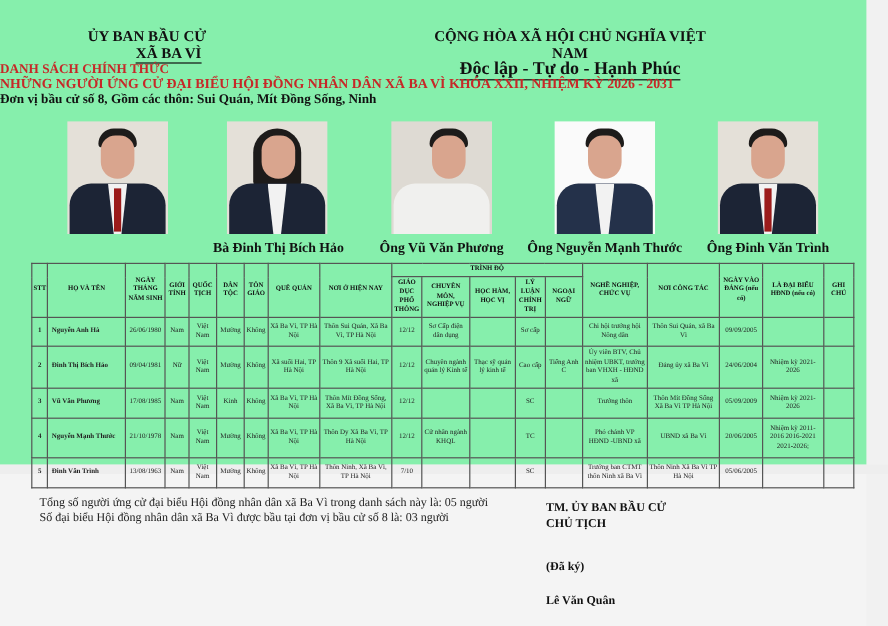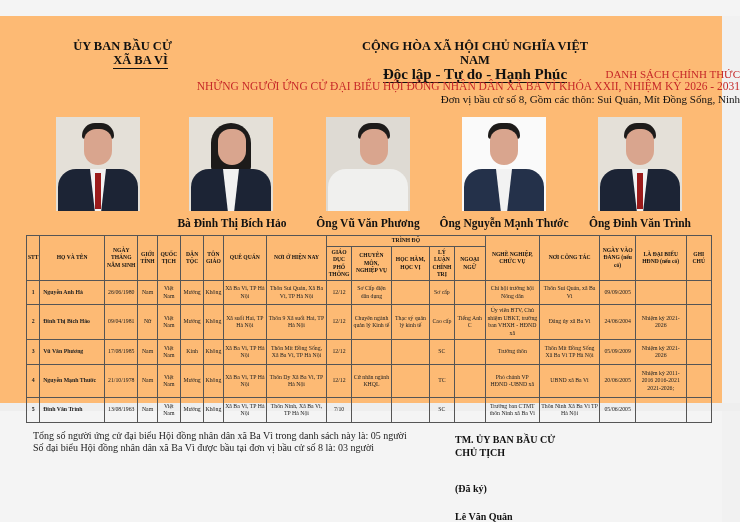--- a/index.html
+++ b/index.html
@@ -1,27 +1,27 @@
 <!DOCTYPE html>
 <html><head>
 <meta charset="utf-8">
 <style>
   * { box-sizing: border-box; margin: 0; padding: 0; }
   html, body { width: 740px; height: 522px; overflow: hidden; background: #f4f4f4; }
   body { font-family: "Liberation Serif", "DejaVu Serif", serif; color: #111; }
-  .page { position: absolute; left: 0; top: 16px; width: 740px; height: 395px; background: #fdba74; }
+  .page { position: absolute; left: 0; top: 0; width: 740px; height: 395px; background: #86efac; }
   .rightshade { position: absolute; right: 0; top: 0; width: 18px; height: 522px; background: #f1f1f1; }
   .bottomshade { position: absolute; left: 0; bottom: 0; width: 740px; height: 8px; background: #eeeeee; }
 
   .hdr-left { position: absolute; left: 70px; top: 23px; width: 105px; text-align: center; font-weight: bold; font-size: 12.5px; line-height: 14px; }
   .hdr-left .sub { display: inline-block; border-bottom: 1px solid #111; padding-bottom: 1px; margin-left: 36px; }
   .hdr-right { position: absolute; left: 355px; top: 23px; width: 240px; text-align: center; font-weight: bold; font-size: 12.5px; line-height: 14px; }
   .hdr-right .motto { display: inline-block; border-bottom: 1px solid #111; padding-bottom: 1px; font-size: 15px; }
 
-  .title { position: absolute; left: 0; width: 740px; text-align: right; font-weight: normal; }
+  .title { position: absolute; left: 0; width: 740px; text-align: left; font-weight: bold; }
   .t1 { top: 52px; color: #c62828; font-size: 11px; }
   .t2 { top: 64px; color: #c62828; font-size: 11.5px; }
   .t3 { top: 77px; color: #111; font-size: 11px; }
 
   .photo { position: absolute; top: 101px; width: 84px; height: 94px; overflow: hidden; }
   .photo .bg { position: absolute; inset: 0; background: #e4e0d8; }
   .photo .hair { position: absolute; left: 26px; top: 6px; width: 32px; height: 16px; border-radius: 16px 16px 4px 4px; background: #1d1b1a; }
   .photo .face { position: absolute; left: 28px; top: 12px; width: 28px; height: 36px; border-radius: 13px 13px 15px 15px; background: #d9a58e; }
   .photo .suit { position: absolute; left: 2px; top: 52px; width: 80px; height: 48px; border-radius: 18px 18px 0 0; background: #1c2435; }
   .photo .shirt { position: absolute; left: 34px; top: 52px; width: 16px; height: 42px; background: #f2f2f2; clip-path: polygon(0 0,100% 0,70% 100%,30% 100%); }

